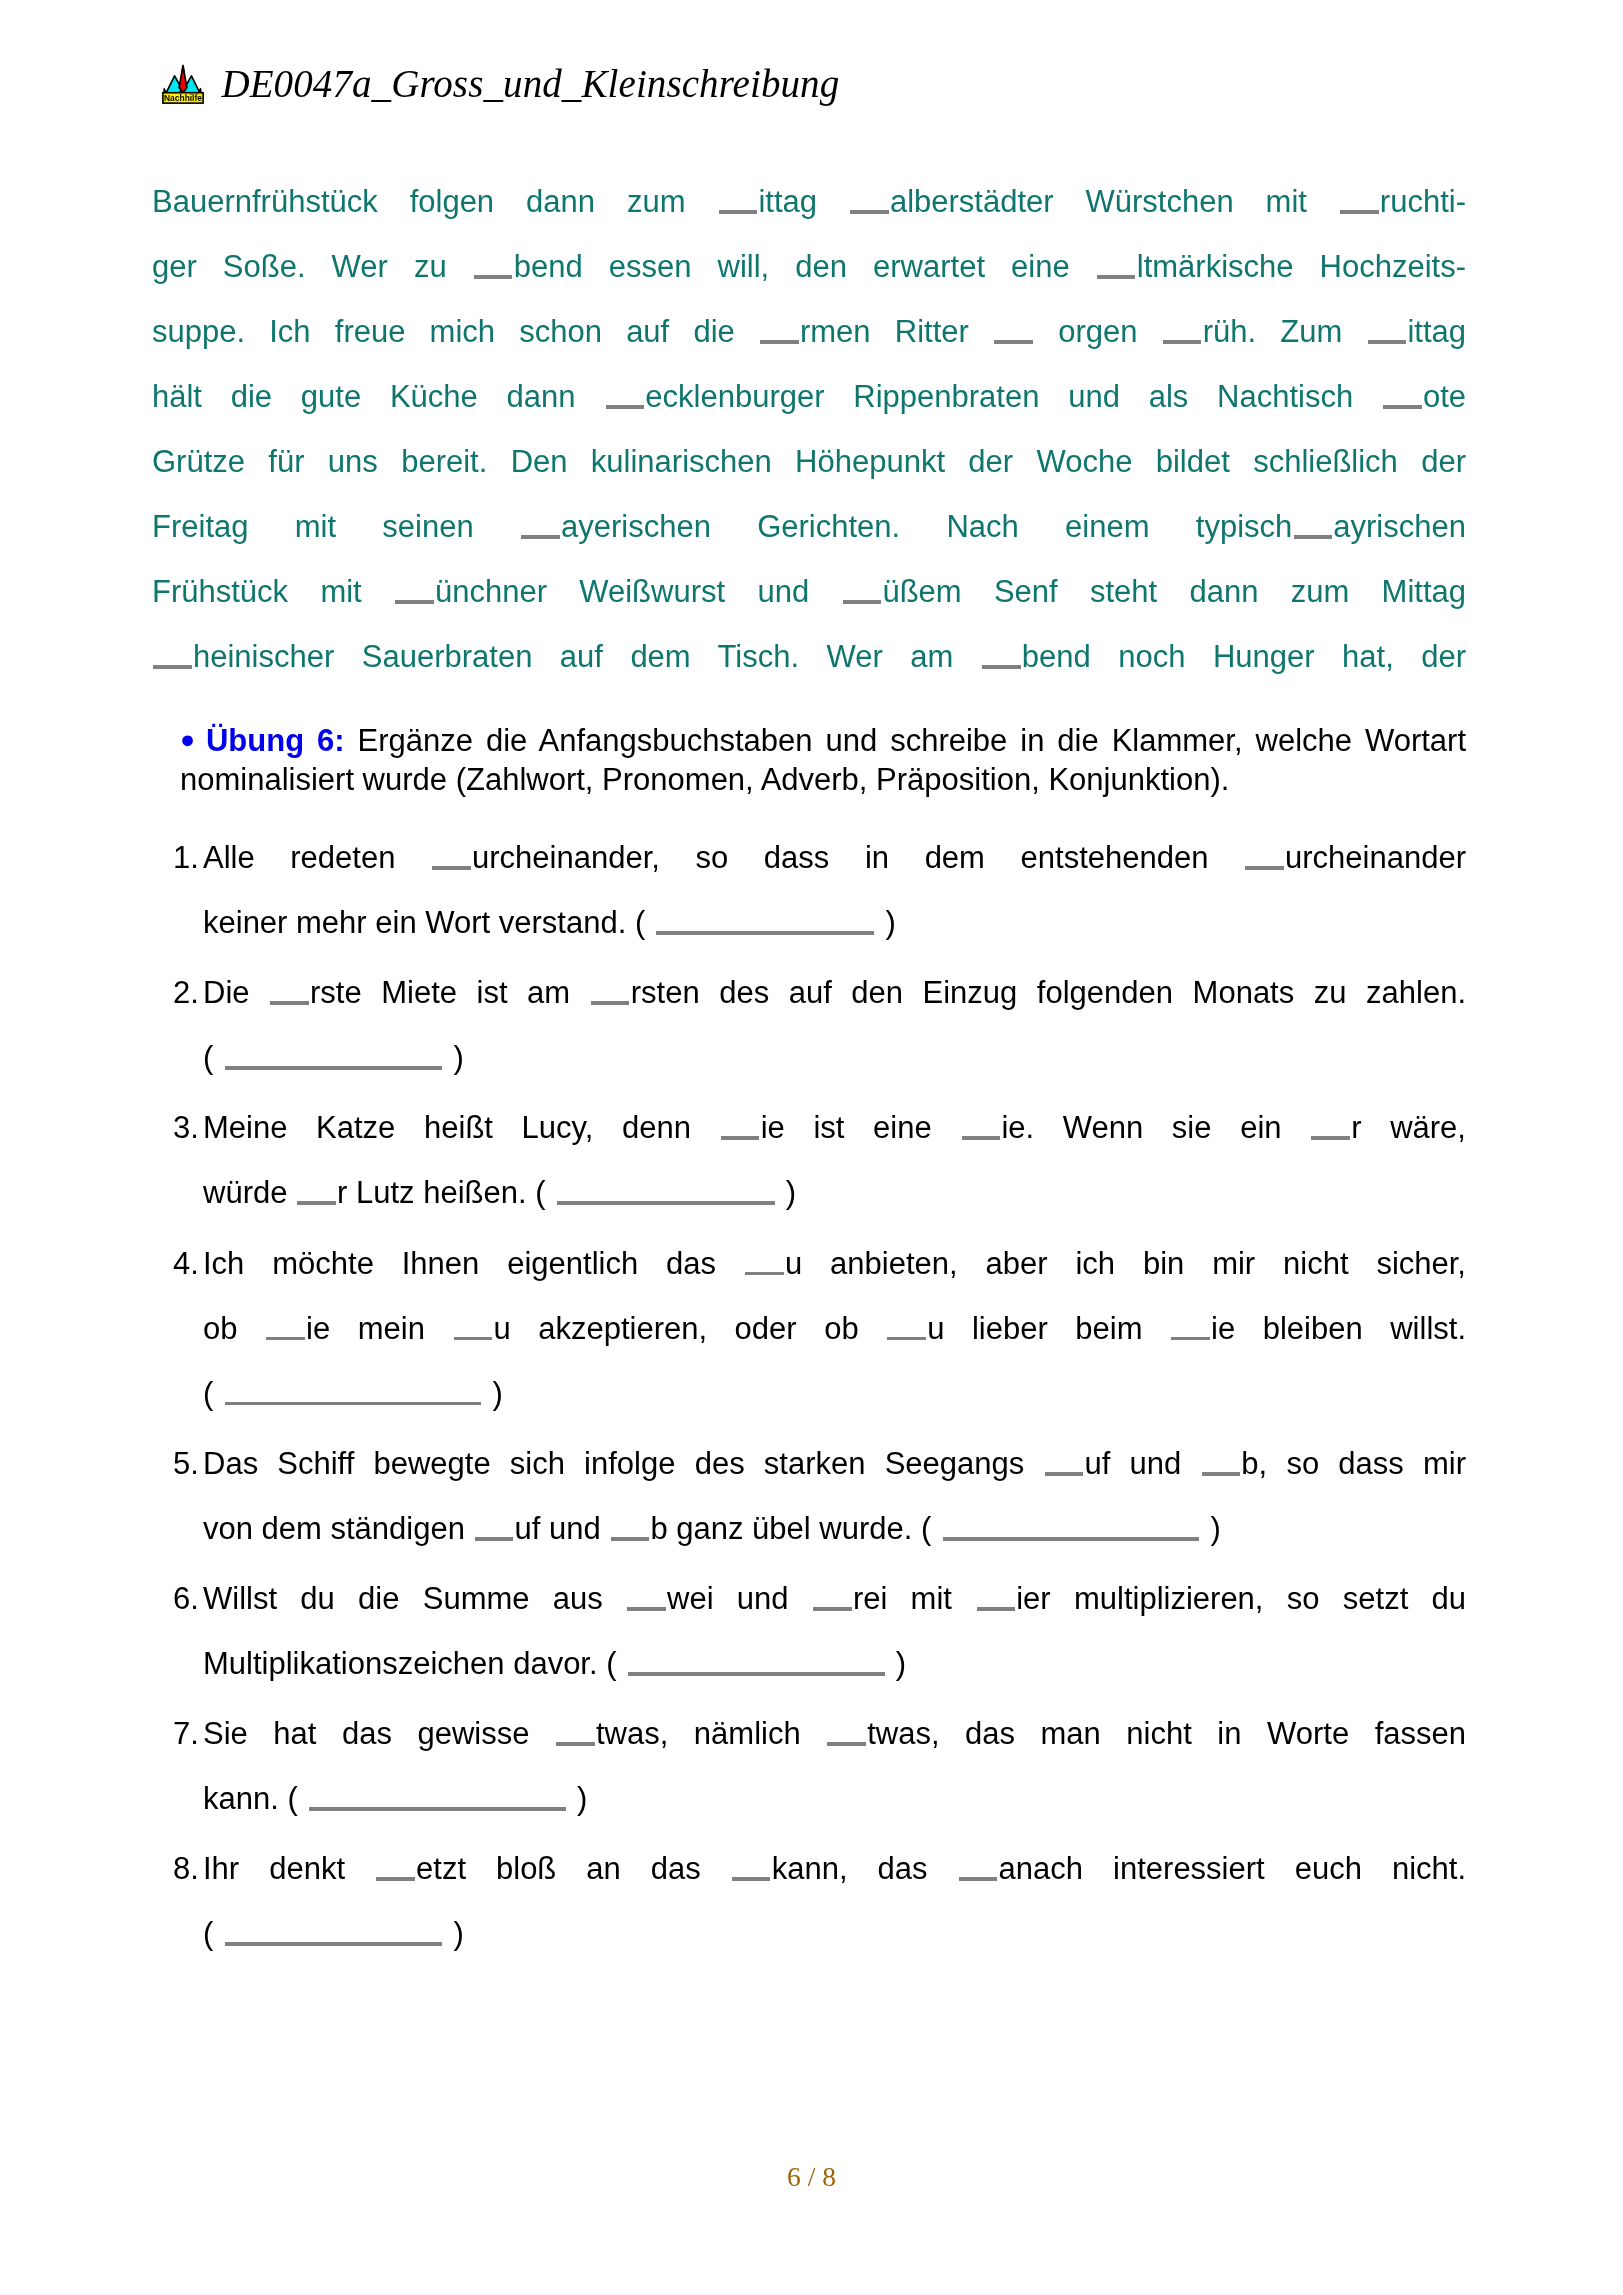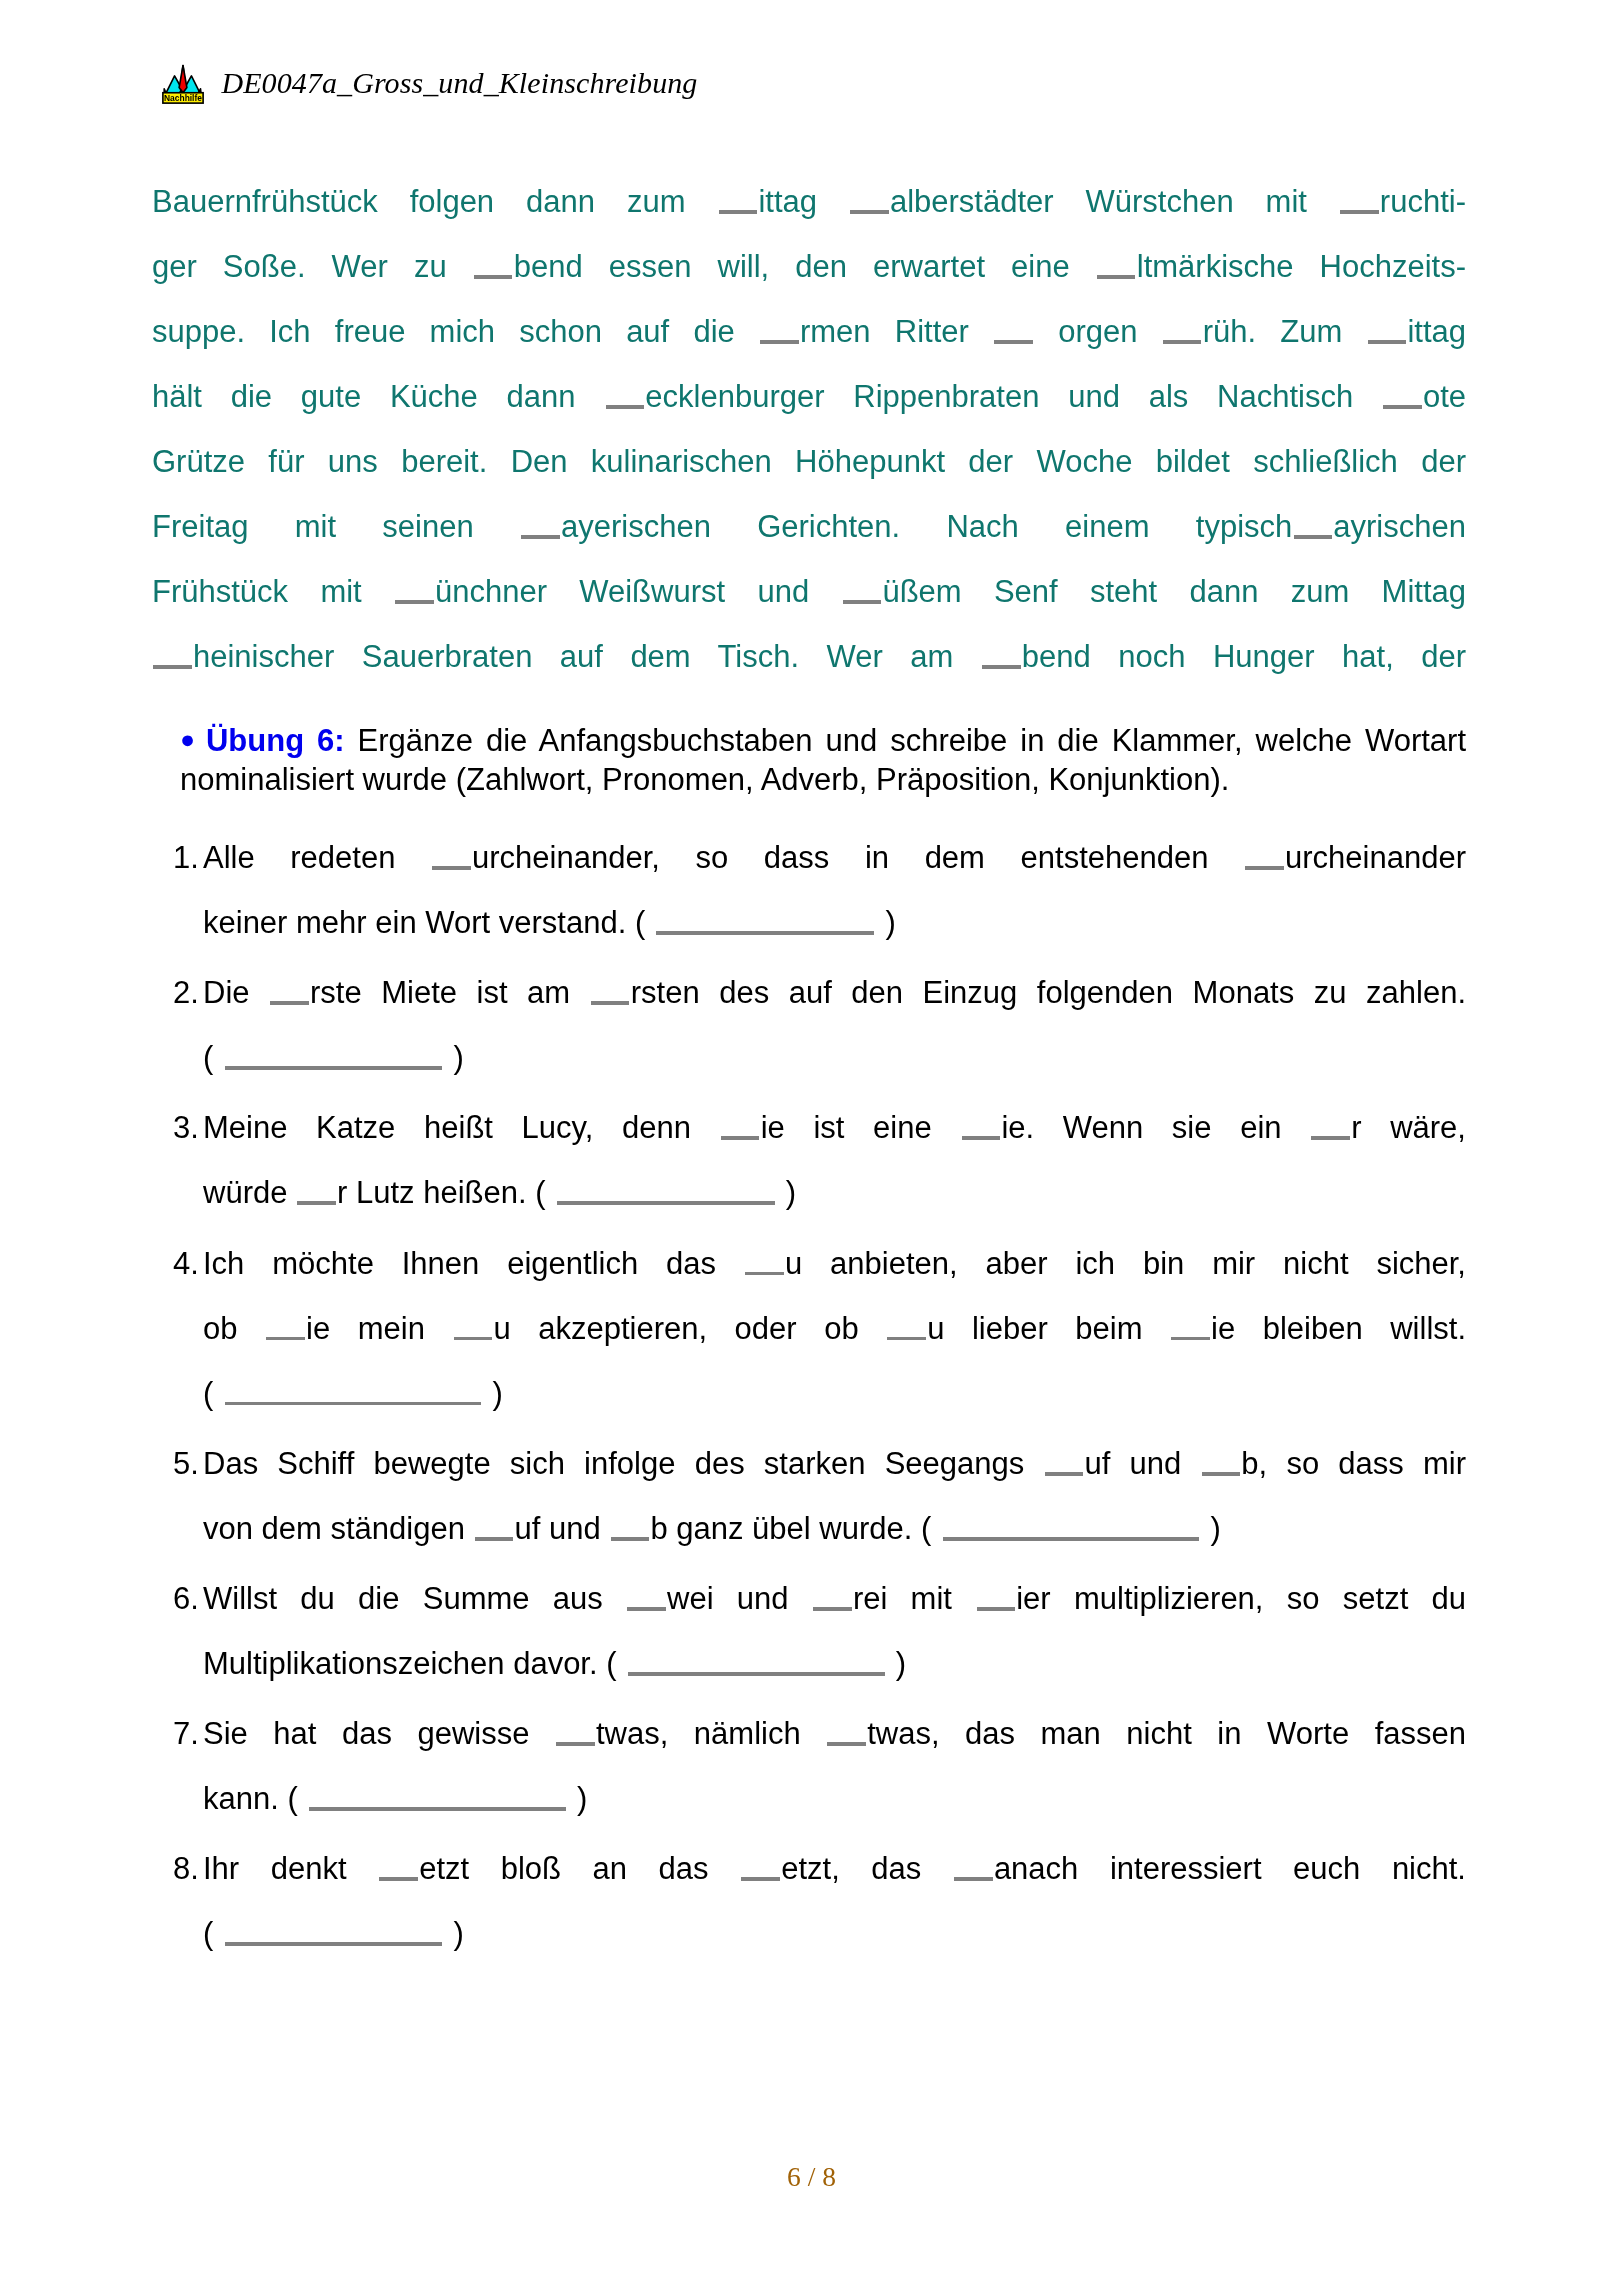--- a/index.html
+++ b/index.html
@@ -31,21 +31,21 @@
   .logo {
     width: 48px;
     height: 46px;
     position: relative;
     flex: 0 0 auto;
   }
   .logo svg { display: block; }
   .header-title {
     font-family: "Liberation Serif", serif;
     font-style: italic;
-    font-size: 30px;
+    font-size: 39px;
     color: #000000;
     white-space: nowrap;
     letter-spacing: 0.1px;
   }
 
   
   .content {
     position: absolute;
     left: 152px;
     top: 169px;
@@ -241,21 +241,21 @@
           <span class="jline"><span>Willst du die Summe aus </span><span class="blank b-sm"></span><span>wei und </span><span class="blank b-sm"></span><span>rei mit </span><span class="blank b-sm"></span><span>ier multiplizieren, so setzt du</span></span>
           <span class="jlast"><span>Multiplikationszeichen davor. ( </span><span class="rule r-3"></span><span> )</span></span>
         </li>
         <li class="qitem">
           <span class="qnum">7.</span>
           <span class="jline"><span>Sie hat das gewisse </span><span class="blank b-sm"></span><span>twas, nämlich </span><span class="blank b-sm"></span><span>twas, das man nicht in Worte fassen</span></span>
           <span class="jlast"><span>kann. ( </span><span class="rule r-3"></span><span> )</span></span>
         </li>
         <li class="qitem">
           <span class="qnum">8.</span>
-          <span class="jline"><span>Ihr denkt </span><span class="blank b-sm"></span><span>etzt bloß an das </span><span class="blank b-sm"></span><span>etzt, das </span><span class="blank b-sm"></span><span>anach interessiert euch nicht.</span></span>
+          <span class="jline"><span>Ihr denkt </span><span class="blank b-sm"></span><span>etzt bloß an das </span><span class="blank b-sm"></span><span>kann, das </span><span class="blank b-sm"></span><span>anach interessiert euch nicht.</span></span>
           <span class="jlast"><span>( </span><span class="rule r-2"></span><span> )</span></span>
         </li>
       </ol>
 
   </div>
 
   <div class="footer">
     <span>6 / 8</span>
   </div>
 

